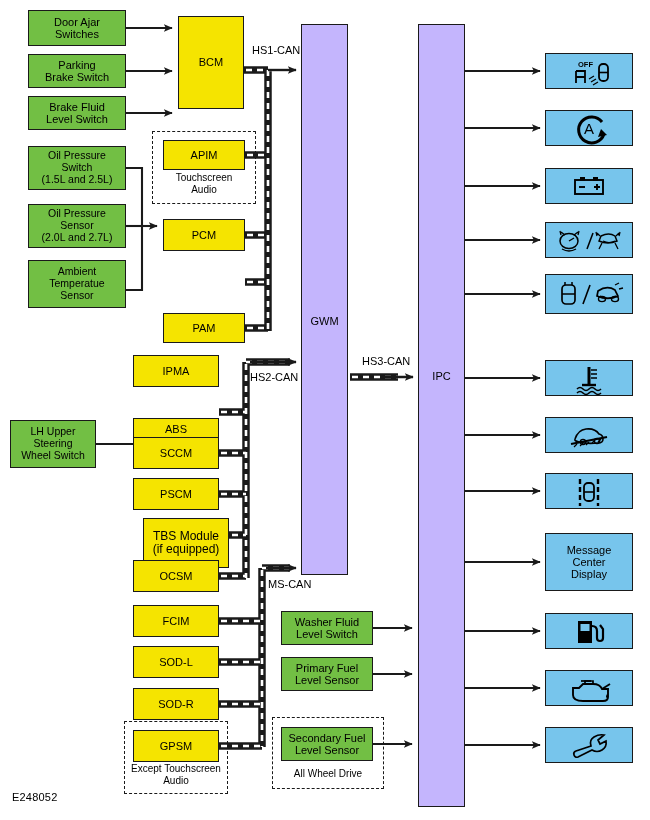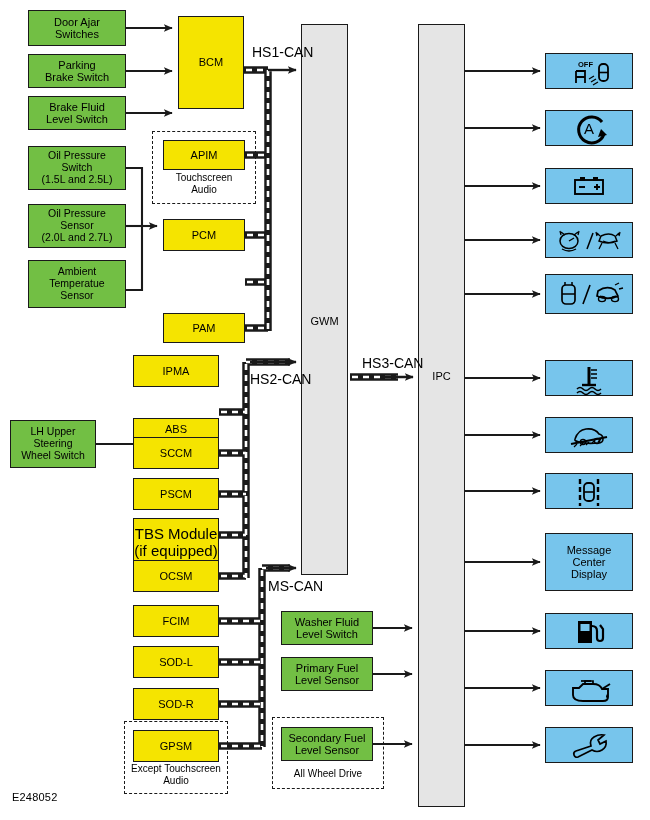--- a/index.html
+++ b/index.html
@@ -15,33 +15,33 @@
     border:1.5px solid #1a1a1a;
     display:flex;align-items:center;justify-content:center;
     text-align:center;line-height:1.12;
     color:#000;font-size:11px;
     white-space:pre-line;
     z-index:6;
   }
   .green{background:#72bf44;}
   .yellow{background:#f5e400;}
   .blue{background:#77c5ec;}
-  .col{background:#e5e5e5;border:1.5px solid #1a1a1a;position:absolute;z-index:6;}
+  .col{background:#c4b5fd;border:1.5px solid #1a1a1a;position:absolute;z-index:6;}
   .col .lbl{position:absolute;left:0;width:100%;text-align:center;font-size:11px;color:#000;}
   .dash{
     position:absolute;box-sizing:border-box;
     border:1.6px dashed #1a1a1a;background:transparent;z-index:2;
   }
   .dash .cap{
     position:absolute;left:0;width:100%;text-align:center;
     font-size:10px;color:#000;line-height:1.15;white-space:pre-line;
   }
   svg#wires{position:absolute;left:0;top:0;width:650px;height:820px;z-index:4;overflow:visible;}
   svg.ico{position:absolute;z-index:7;pointer-events:none;}
-  .canlabel{position:absolute;font-size:14px;color:#000;z-index:8;white-space:nowrap;}
+  .canlabel{position:absolute;font-size:11px;color:#000;z-index:8;white-space:nowrap;}
   #ecode{position:absolute;left:12px;top:791px;font-size:11px;color:#000;letter-spacing:.2px;}
 </style>
 </head>
 <body>
 
 <div id="stage">
 
   <svg id="wires" viewBox="0 0 650 820" xmlns="http://www.w3.org/2000/svg">
     <defs>
       <marker id="ah" markerWidth="9" markerHeight="9" refX="8.2" refY="4.5" orient="auto" markerUnits="userSpaceOnUse">
@@ -183,21 +183,21 @@
   <div class="node yellow" style="left:178px;top:16px;width:66px;height:93px">BCM</div>
   <div class="node yellow" style="left:163px;top:140px;width:82px;height:30px">APIM</div>
   <div class="node yellow" style="left:163px;top:219px;width:82px;height:32px">PCM</div>
   <div class="node yellow" style="left:163px;top:313px;width:82px;height:30px">PAM</div>
 
   <div class="node yellow" style="left:133px;top:355px;width:86px;height:32px">IPMA</div>
   <div class="node yellow" style="left:133px;top:418px;width:86px;height:34px">ABS
 Module</div>
   <div class="node yellow" style="left:133px;top:437px;width:86px;height:32px">SCCM</div>
   <div class="node yellow" style="left:133px;top:478px;width:86px;height:32px">PSCM</div>
-  <div class="node yellow" style="left:133px;top:518px;width:86px;height:50px;font-size:15px">TBS Module
+  <div class="node yellow" style="left:143px;top:518px;width:86px;height:50px;font-size:12px">TBS Module
 (if equipped)</div>
   <div class="node yellow" style="left:133px;top:560px;width:86px;height:32px">OCSM</div>
   <div class="node yellow" style="left:133px;top:605px;width:86px;height:32px">FCIM</div>
   <div class="node yellow" style="left:133px;top:646px;width:86px;height:32px">SOD-L</div>
   <div class="node yellow" style="left:133px;top:688px;width:86px;height:32px">SOD-R</div>
   <div class="node yellow" style="left:133px;top:730px;width:86px;height:32px">GPSM</div>
 
   <div class="node green" style="left:281px;top:611px;width:92px;height:34px">Washer Fluid
 Level Switch</div>
   <div class="node green" style="left:281px;top:657px;width:92px;height:34px">Primary Fuel

